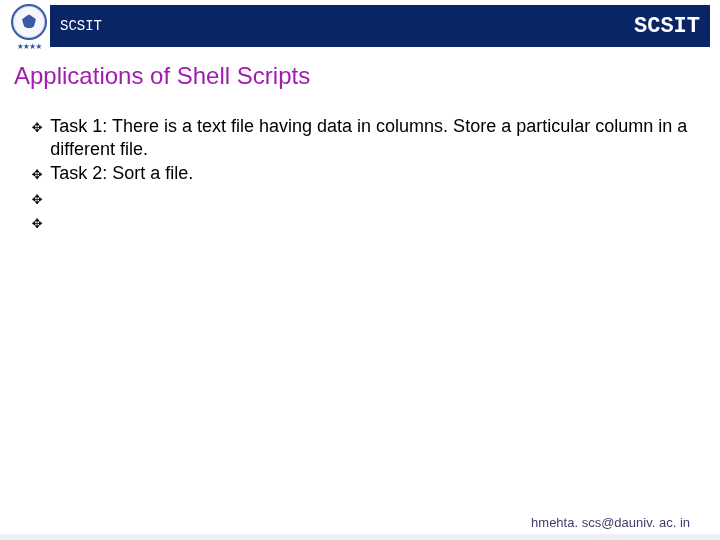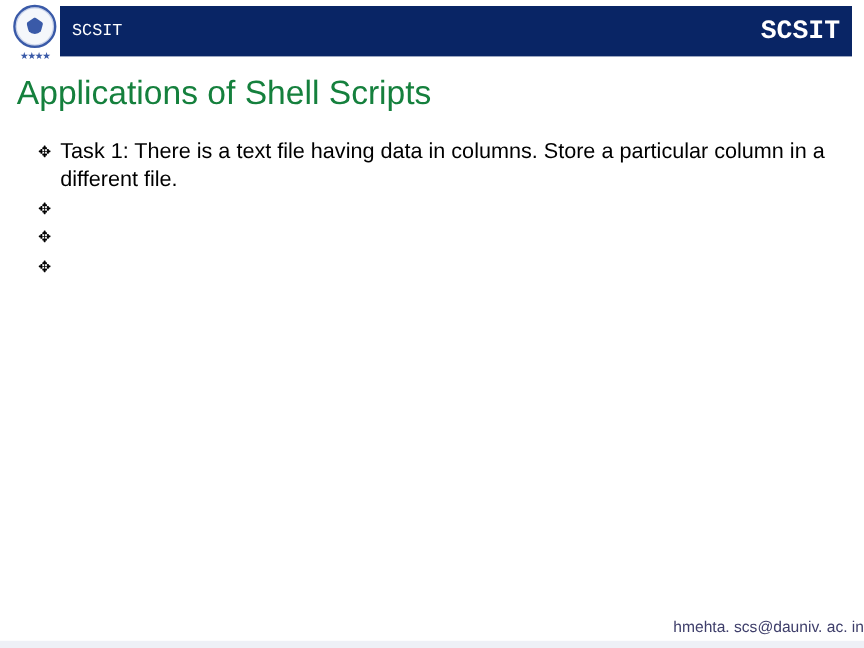--- a/index.html
+++ b/index.html
@@ -36,22 +36,22 @@
     border-radius: 50% 50% 50% 50%;
     transform: translate(-50%,-55%);
     clip-path: polygon(50% 0,100% 35%,82% 100%,18% 100%,0 35%);
   }
   .stars { margin-top: 2px; font-size: 8px; color:#3a5aa8; letter-spacing:-1px; }
   .scsit { color:#fff; font-size: 14px; }
   .davv { color:#fff; font-size: 22px; font-weight: bold; }
   .title {
     position: absolute;
     top: 62px; left: 14px;
-    color: #15803d;
-    font-size: 28px;
+    color: #a21caf;
+    font-size: 24px;
   }
   .bullets {
     position: absolute;
     top: 115px; left: 32px; right: 32px;
   }
   .bullet {
     display: flex; align-items: flex-start;
     color: #000;
     font-size: 18px;
     line-height: 1.25;
@@ -62,20 +62,21 @@
     font-family: "Wingdings", "Zapf Dingbats", monospace;
     font-size: 17px;
     color: #000;
     margin-right: 8px;
     margin-top: 1px;
   }
   .footer {
     position: absolute;
     bottom: 10px; left: 0; right: 0;
     text-align: right;
+    padding-right: 30px;
     color: #3e3e6a;
     font-size: 13px;
   }
   .bottom-band {
     position: absolute;
     left:0; right:0; bottom:0; height:6px;
     background:#eef0f6;
   }
 </style>
 </head>
@@ -95,20 +96,21 @@
 
   <div class="title">Applications of Shell Scripts</div>
 
   <div class="bullets">
     <div class="bullet">
       <span class="icon">✥</span>
       <span>Task 1: There is a text file having data in columns. Store a particular column in a different file.</span>
     </div>
     <div class="bullet">
       <span class="icon">✥</span>
+      <span>Task 2: Sort a file.</span>
     </div>
     <div class="bullet">
       <span class="icon">✥</span>
     </div>
     <div class="bullet">
       <span class="icon">✥</span>
     </div>
   </div>
 
   <div class="footer">hmehta. scs@dauniv. ac. in</div>

